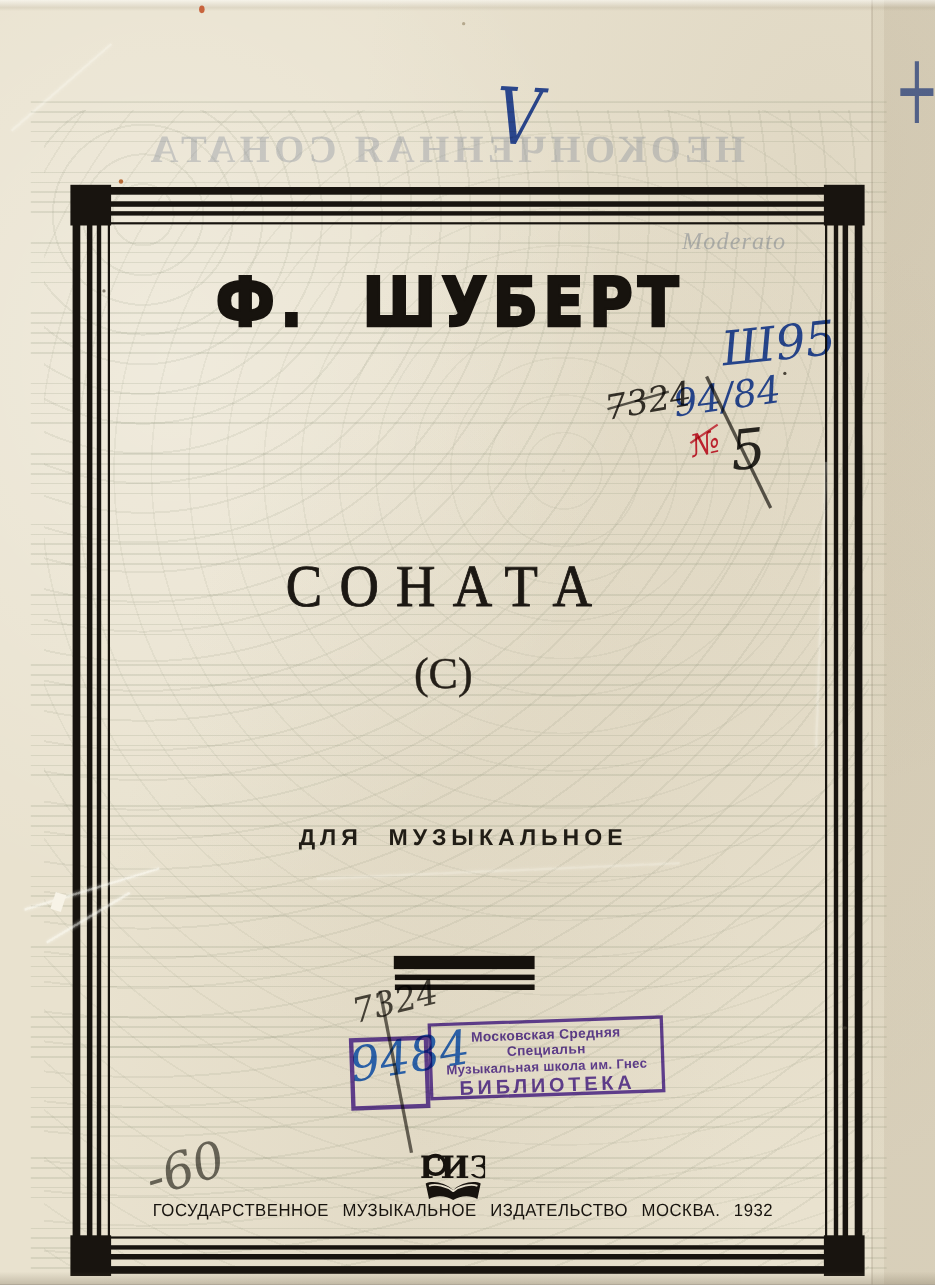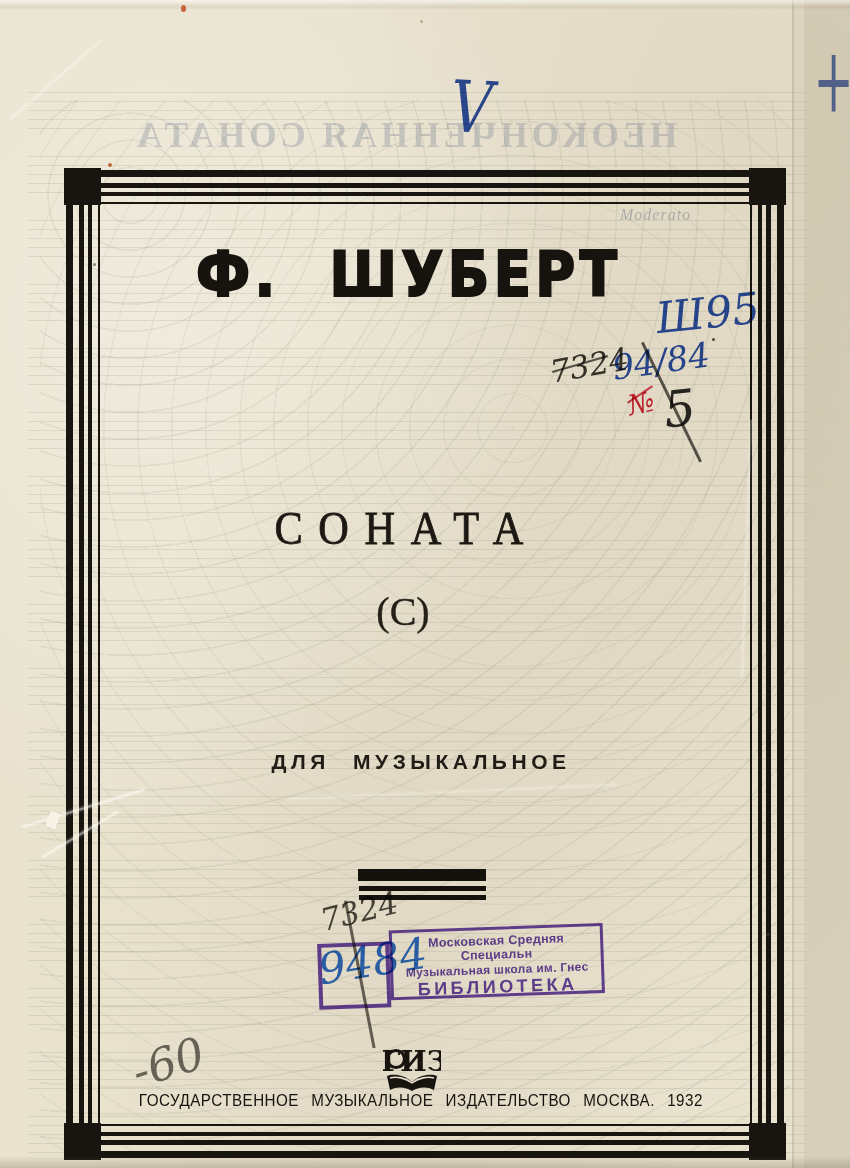--- a/index.html
+++ b/index.html
@@ -26,21 +26,21 @@
       rgba(124,134,106,.34) 36px 37.4px, transparent 37.4px 64px);}
   .note-haze{left:40px;right:60px;top:100px;bottom:10px;opacity:.45;
     background:
       repeating-radial-gradient(circle at 12% 9%, rgba(112,120,94,.22) 0 1.8px, transparent 1.8px 27px),
       repeating-radial-gradient(circle at 63% 31%, rgba(112,120,94,.18) 0 1.5px, transparent 1.5px 34px);}
 
   
   .ghost-title{left:0;top:116px;width:850px;text-align:center;}
   .ghost-title span{display:inline-block;transform:translateX(-20px) scaleX(-1);
     font-size:35px;letter-spacing:4px;color:rgba(118,127,146,.32);font-weight:bold;}
-  .ghost-tempo{left:620px;top:206px;font-style:italic;font-size:16px;
+  .ghost-tempo{left:620px;top:206px;font-style:italic;font-size:22px;
     color:rgba(112,122,134,.48);letter-spacing:1px;}
 
   
   .fr{position:absolute;border-style:solid;border-color:#18140f;box-sizing:border-box;}
   .f1{left:66px;top:170px;width:718px;height:988px;border-width:7px;}
   .f2{left:79px;top:183px;width:692px;height:962px;border-width:5px;}
   .f3{left:88px;top:192px;width:674px;height:944px;border-width:4px;}
   .f4{left:98px;top:202px;width:654px;height:924px;border-width:2px;}
   .sq{position:absolute;width:37px;height:37px;background:#18140f;}
   .sq-tl{left:64px;top:168px;} .sq-tr{left:749px;top:168px;}
@@ -48,21 +48,21 @@
 
   
   .center-line{left:0;width:850px;text-align:center;line-height:1;}
   .composer{top:244px;font-family:"DejaVu Sans",sans-serif;font-weight:bold;
     font-size:62px;color:#17130e;-webkit-text-stroke:2.2px #17130e;}
   .composer span{display:inline-block;transform:translateX(-16px) scaleX(.88);
     letter-spacing:5px;word-spacing:30px;white-space:nowrap;}
   .title-serif{color:#1c1813;font-family:"Liberation Serif",serif;-webkit-text-stroke:.8px #1c1813;}
   .t1{top:437px;font-size:66px;}
   .t1 span{display:inline-block;transform:translateX(-18px) scaleX(.80);letter-spacing:6px;white-space:nowrap;}
-  .t2{top:506px;font-size:46px;}
+  .t2{top:506px;font-size:54px;}
   .t2 span{display:inline-block;transform:translateX(-18px) scaleX(.92);letter-spacing:17px;white-space:nowrap;}
   .keynote{top:592px;font-size:40px;color:#241f18;-webkit-text-stroke:.4px #241f18;}
   .keynote span{display:inline-block;transform:translateX(-22px);}
   .subtitle{top:751px;font-family:"Liberation Sans",sans-serif;font-weight:bold;
     font-size:21px;color:#211d16;}
   .subtitle span{display:inline-block;transform:translateX(-4px);letter-spacing:4.5px;word-spacing:13px;}
   .imprint{top:1093px;font-family:"Liberation Sans",sans-serif;font-weight:normal;
     font-size:16px;color:#17130e;}
   .imprint span{display:inline-block;transform:translateX(-4px) scaleX(.95);
     letter-spacing:.5px;word-spacing:8px;white-space:nowrap;}

